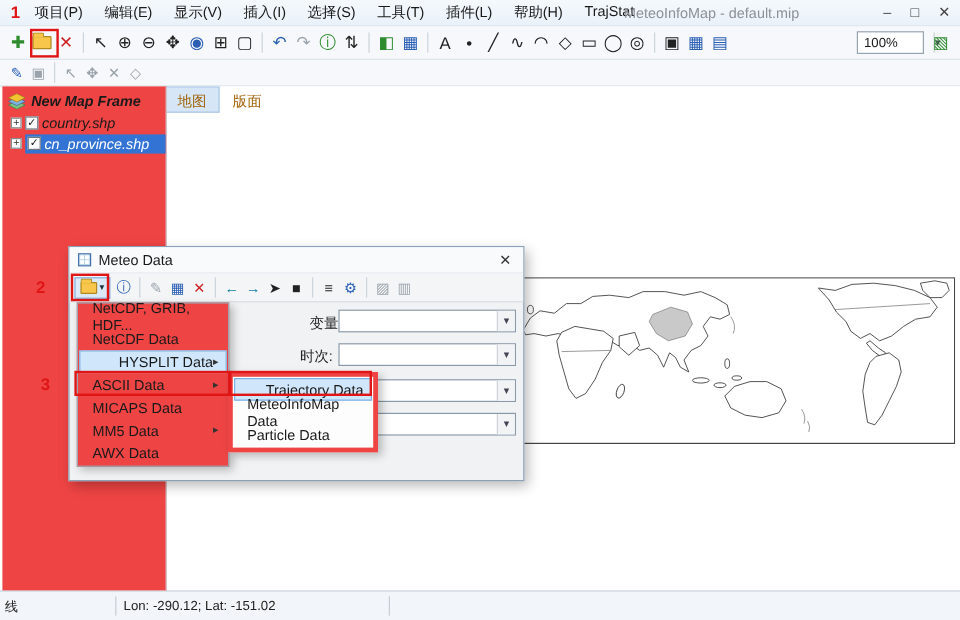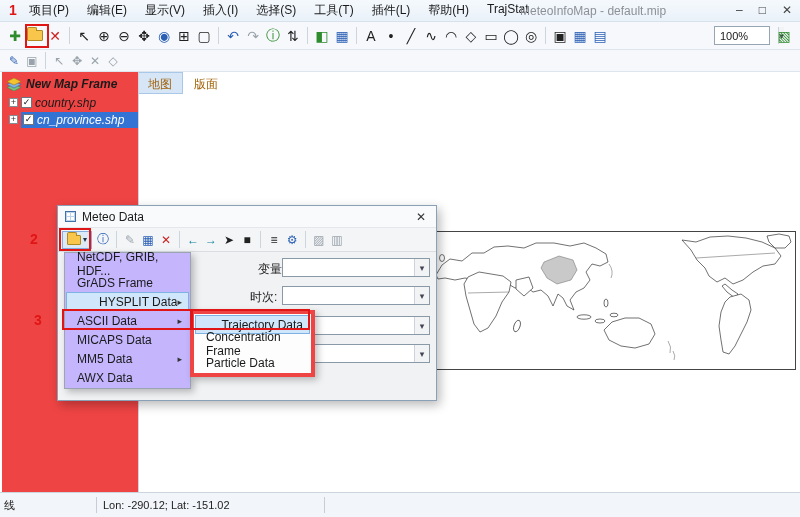--- a/index.html
+++ b/index.html
@@ -71,21 +71,21 @@
     display:flex; align-items:center; padding-left:4px; }
   .dlg-open { display:flex; align-items:center; gap:2px; padding:3px 4px;
     background:#dce9f7; border:1px solid #86aede; margin-right:2px; }
   .caret { font-size:8px; color:#234; }
   .dlg-content { position:relative; height:148px; }
   .f-label { position:absolute; font-size:12px; color:#222; }
   .combo { position:absolute; height:19px; background:#fff; border:1px solid #8a99a8; display:flex; }
   .combo .val { flex:1; }
   
   .menu { position:absolute; left:64px; top:252px; width:127px; z-index:6;
-    background:#c4b5fd; border:1px solid #9aa5b1; box-shadow:3px 3px 7px rgba(0,0,0,.25); padding:1px; }
+    background:#ef4444; border:1px solid #9aa5b1; box-shadow:3px 3px 7px rgba(0,0,0,.25); padding:1px; }
   .submenu { position:absolute; left:190px; top:310px; width:125px; z-index:7;
     background:#fdfdfd; border:4px solid #ef4444; box-shadow:3px 3px 7px rgba(0,0,0,.25); padding:1px; }
   .menu-item { height:19px; display:flex; align-items:center; justify-content:space-between;
     padding:0 7px 0 11px; font-size:12px; }
   .menu-item.hl { background:#d0e7fb; box-shadow: inset 0 0 0 1px #7db2e3; justify-content: flex-end; }
   .mi-arrow { font-size:9px; color:#333; }
   
   .anno-label { position:absolute; color:#e01515; font-weight:bold; font-size:14px; z-index:9; }
   .anno-box { position:absolute; border:2px solid #e01515; z-index:9; }
   
@@ -279,21 +279,21 @@
       <span class="btn">▾</span>
     </div>
   </div>
 </div>
 
 <div class="menu">
   <div class="menu-item">
     <span>NetCDF, GRIB, HDF...</span>
   </div>
   <div class="menu-item">
-    <span>GrADS Frame</span>
+    <span>NetCDF Data</span>
   </div>
   <div class="menu-item hl">
     <span>HYSPLIT Data</span>
     <span class="mi-arrow">▸</span>
   </div>
   <div class="menu-item">
     <span>ASCII Data</span>
     <span class="mi-arrow">▸</span>
   </div>
   <div class="menu-item">
@@ -306,21 +306,21 @@
   <div class="menu-item">
     <span>AWX Data</span>
   </div>
 </div>
 
 <div class="submenu">
   <div class="menu-item hl">
     <span>Trajectory Data</span>
   </div>
   <div class="menu-item">
-    <span>Concentration Frame</span>
+    <span>MeteoInfoMap Data</span>
   </div>
   <div class="menu-item">
     <span>Particle Data</span>
   </div>
 </div>
 
 <span class="anno-label" style="left:9px; top:2px;">1</span>
 <div class="anno-box" style="left:25px; top:24px; width:24px; height:24px;"></div>
 
 <span class="anno-label" style="left:30px; top:231px;">2</span>

